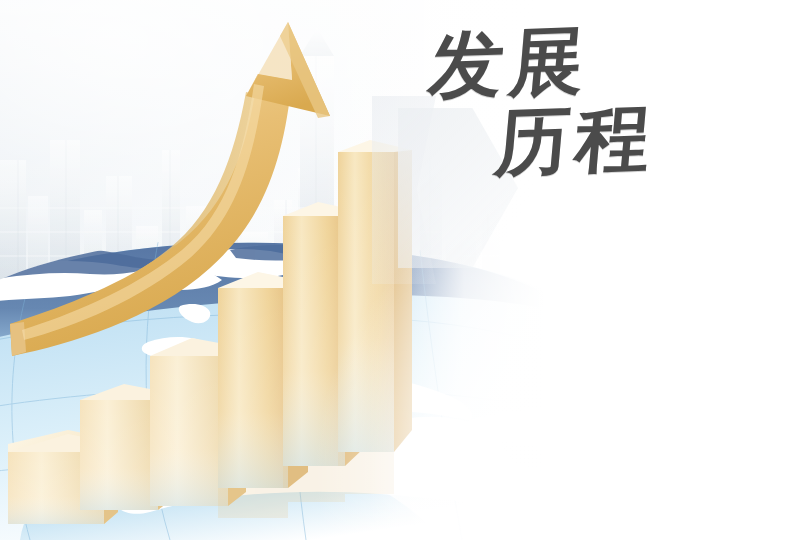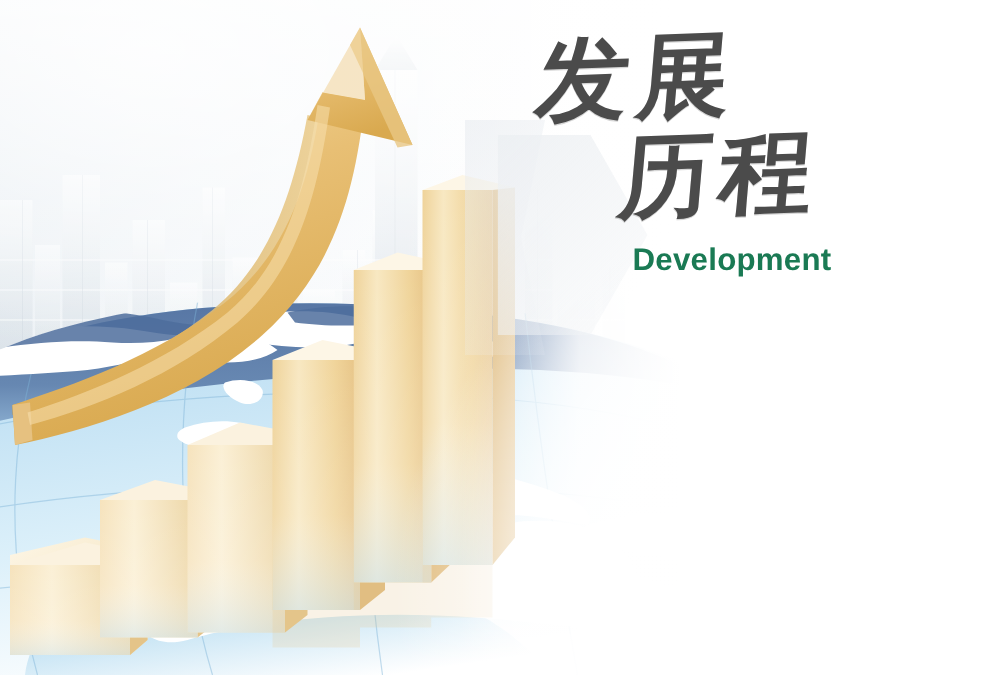--- a/index.html
+++ b/index.html
@@ -365,16 +365,15 @@
 
   <div class="layer white-right"></div>
   <div class="layer white-bottom-right"></div>
 
   <div class="chevron2"></div>
   <div class="chevron"></div>
 
   <div class="title-block">
     <div class="cn-line cn-line-1">发展</div>
     <div class="cn-line cn-line-2">历程</div>
-    <div class="en-title">Development</div>
   </div>
 
 </div>
 
 </body></html>

